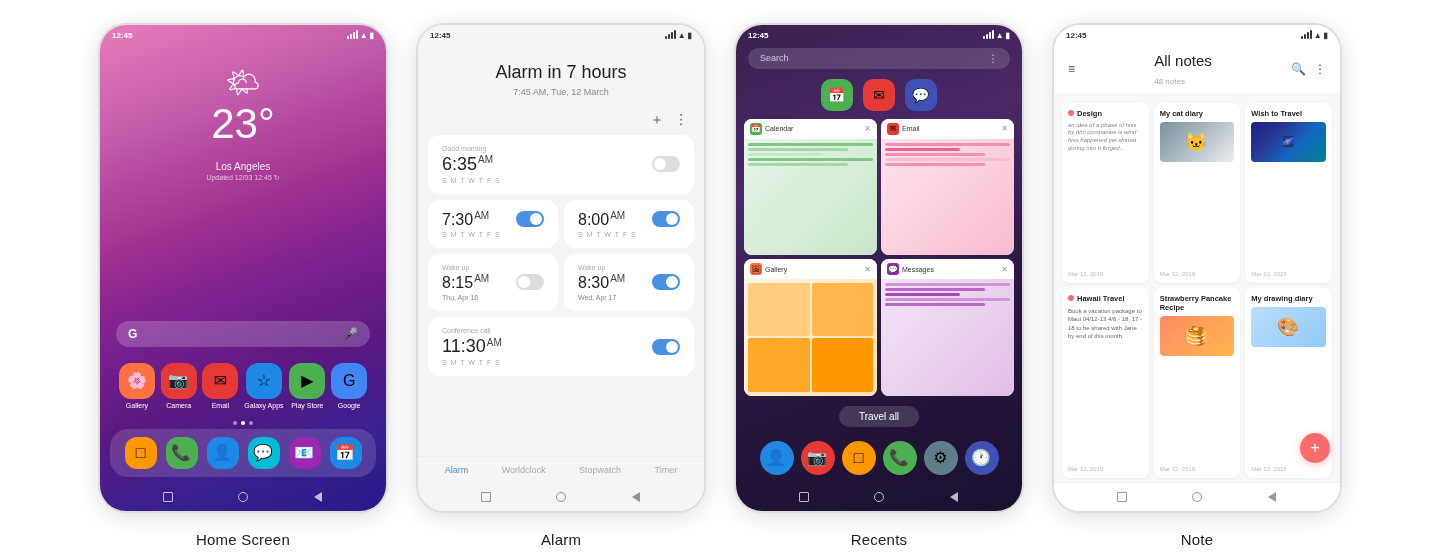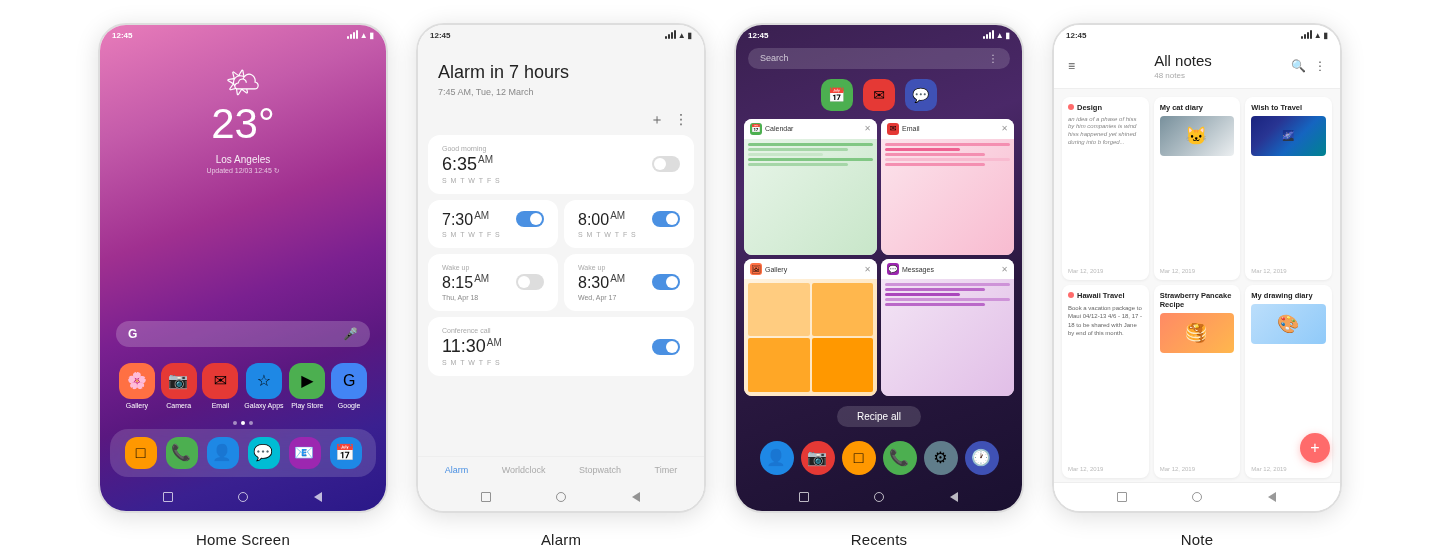--- a/index.html
+++ b/index.html
@@ -92,21 +92,21 @@
     }
 
     .home-weather-icon {
       font-size: 28px;
       margin: 4px 0;
     }
 
     .home-location {
       font-size: 10px;
       color: rgba(255,255,255,0.9);
-      margin-top: 9px;
+      margin-top: 16px;
     }
 
     .home-update {
       font-size: 7px;
       color: rgba(255,255,255,0.7);
       margin-top: 2px;
     }
 
     .home-search-bar {
       margin: 8px 16px;
@@ -215,21 +215,21 @@
       display: flex;
       justify-content: space-between;
       padding: 6px 12px 2px;
       color: #333;
       font-size: 8px;
       font-weight: 600;
       background: #f5f5f5;
     }
 
     .alarm-hero {
-      text-align: left;
+      text-align: center;
       padding: 20px 20px 14px;
       background: #f5f5f5;
     }
 
     .alarm-title {
       font-size: 18px;
       color: #222;
       font-weight: 400;
       margin-bottom: 4px;
     }
@@ -550,21 +550,21 @@
 
     .note-title {
       font-size: 15px;
       font-weight: 500;
       color: #222;
     }
 
     .note-count {
       font-size: 8px;
       color: #aaa;
-      margin-top: 2px;
+      margin-top: 8px;
     }
 
     .note-header-icons {
       display: flex;
       gap: 8px;
       align-items: center;
     }
 
     .note-icon {
       font-size: 12px;
@@ -1044,21 +1044,21 @@
                 <div class="preview-line medium" style="background:#ba68c8"></div>
                 <div class="preview-line short" style="background:#ab47bc"></div>
                 <div class="preview-line full" style="background:#ce93d8"></div>
                 <div class="preview-line medium" style="background:#ba68c8"></div>
               </div>
             </div>
           </div>
         </div>
 
         <div class="recents-close-all-btn">
-          <div class="close-all-btn">Recipe all</div>
+          <div class="close-all-btn">Travel all</div>
         </div>
 
         <div class="recents-dock">
           <div class="recents-dock-icon" style="background:#1e88e5">👤</div>
           <div class="recents-dock-icon" style="background:#e53935">📷</div>
           <div class="recents-dock-icon" style="background:#ff9800">□</div>
           <div class="recents-dock-icon" style="background:#4caf50">📞</div>
           <div class="recents-dock-icon" style="background:#607d8b">⚙</div>
           <div class="recents-dock-icon" style="background:#3f51b5">🕐</div>
         </div>

